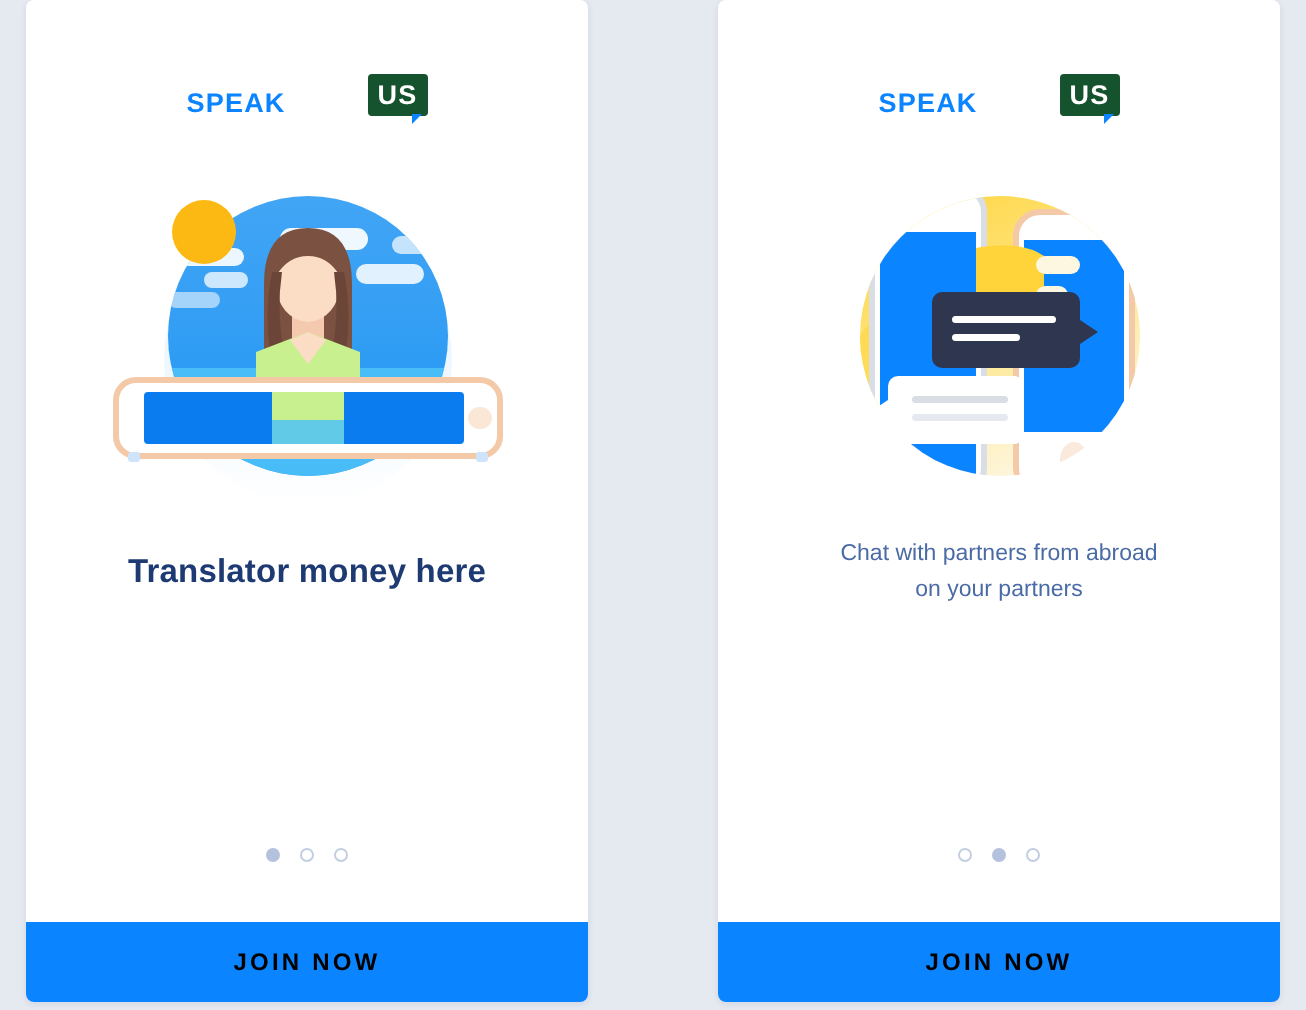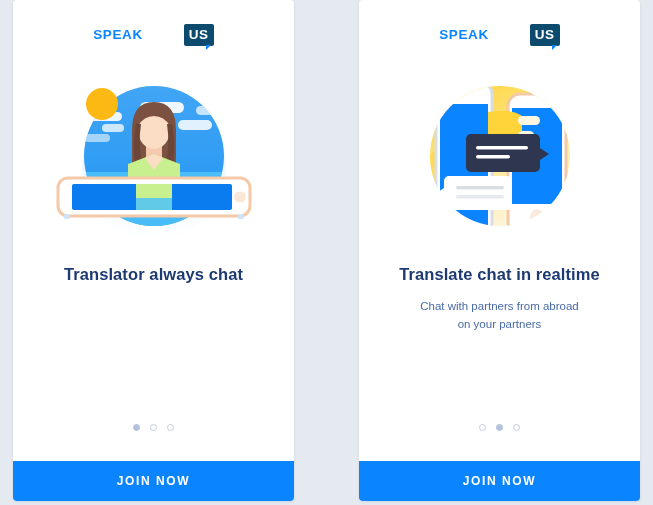--- a/index.html
+++ b/index.html
@@ -30,37 +30,37 @@
     border-radius: 4px;
     box-shadow: 0 1px 3px rgba(40, 60, 110, 0.10);
     display: flex;
     flex-direction: column;
     align-items: center;
     overflow: hidden;
   }
 
   
   .logo {
-    margin-top: 24px;
-    display: flex;
-    align-items: center;
+    margin-top: 36px;
+    display: flex;
+    align-items: flex-end;
     height: 22px;
     gap: 36px;
   }
   .logo-speak {
     font-size: 13.5px;
     font-weight: bold;
     letter-spacing: 0.6px;
     color: #0b84ff;
     line-height: 1;
   }
   .logo-bubble {
     position: relative;
     margin-left: 5px;
-    background: #0c4a6e;
+    background: #14532d;
     color: #ffffff;
     font-size: 13.5px;
     font-weight: bold;
     letter-spacing: 0.6px;
     line-height: 1;
     padding: 4px 5px 4px 5px;
     border-radius: 2px;
   }
   .logo-bubble::after {
     content: "";
@@ -129,21 +129,21 @@
 
   
   .join-btn {
     position: absolute;
     left: 0;
     bottom: 0;
     width: 100%;
     height: 40px;
     border: none;
     background: #0b84ff;
-    color: #ffffff;
+    color: #000000;
     font-family: "Liberation Sans", sans-serif;
     font-size: 12px;
     font-weight: bold;
     letter-spacing: 1.6px;
     cursor: pointer;
     display: flex;
     align-items: center;
     justify-content: center;
   }
 </style>
@@ -213,21 +213,21 @@
           <ellipse cx="196" cy="129" rx="6" ry="5.5" fill="#fae7d6"></ellipse>
           <rect x="20" y="146" width="6" height="5" rx="1.5" fill="#cfe3fb"></rect>
           <rect x="194" y="146" width="6" height="5" rx="1.5" fill="#cfe3fb"></rect>
 
           <rect x="92" y="116" width="36" height="26" fill="#c8f08f"></rect>
           <rect x="92" y="130" width="36" height="12" fill="#4fc3f7" opacity="0.85"></rect>
         </g>
       </svg>
     </div>
 
-    <div class="card-title">Translator always chat</div>
+    <div class="card-title">Translator money here</div>
 
 
     <div class="dots">
       <span class="dot active"></span>
       <span class="dot"></span>
       <span class="dot"></span>
     </div>
 
     <button class="join-btn">JOIN NOW</button>
   </div>
@@ -280,21 +280,20 @@
 
         <g>
           <rect x="54" y="108" width="68" height="34" rx="5" fill="#ffffff"></rect>
           <path d="M54 120 l-9 6 l9 6 z" fill="#ffffff"></path>
           <rect x="66" y="118" width="48" height="3.5" rx="1.75" fill="#d9dde4"></rect>
           <rect x="66" y="127" width="48" height="3.5" rx="1.75" fill="#e6e9ef"></rect>
         </g>
       </svg>
     </div>
 
-    <div class="card-title">Translate chat in realtime</div>
 
     <div class="card-sub">
       <div>Chat with partners from abroad</div>
       <div>on your partners</div>
     </div>
 
     <div class="dots">
       <span class="dot"></span>
       <span class="dot active"></span>
       <span class="dot"></span>

